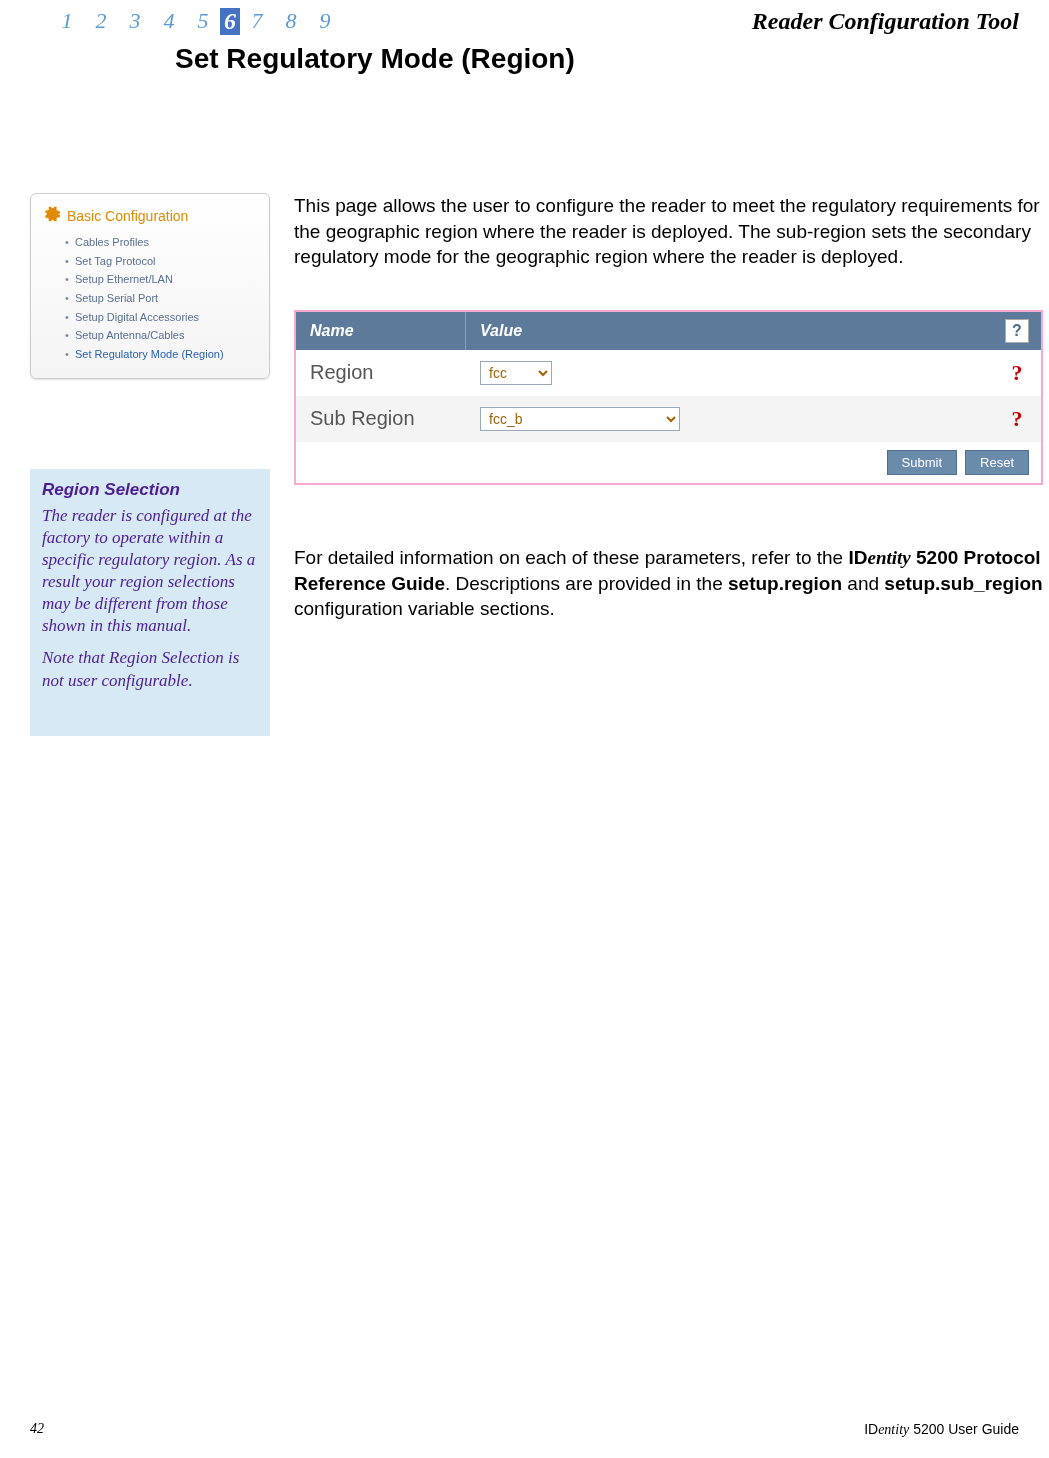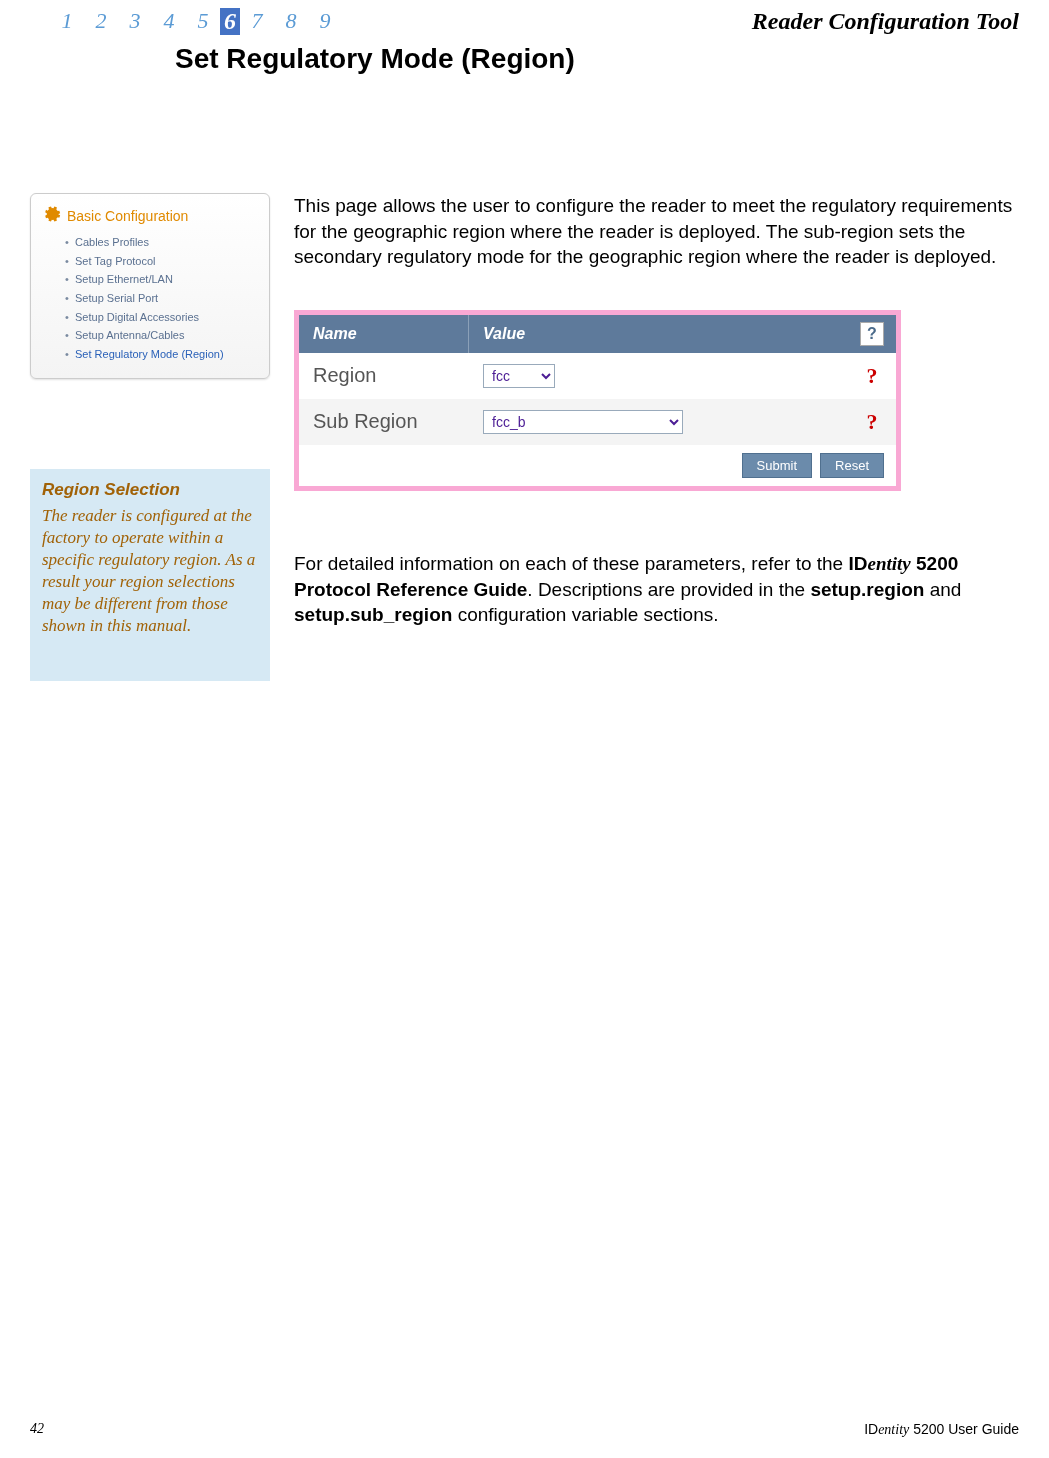--- a/index.html
+++ b/index.html
@@ -108,34 +108,34 @@
       left: 0;
     }
     .nav-items li.active { color: #2a61b8; }
     .sidebar-note {
       background: #d6e9f4;
       padding: 10px 12px 34px 12px;
       font-family: Georgia, 'Times New Roman', serif;
       font-style: italic;
       font-size: 17px;
       line-height: 1.3;
-      color: #a16207;
+      color: #4c1d95;
     }
     .sidebar-note h4 {
       font-family: Arial, sans-serif;
       font-style: italic;
       font-weight: bold;
       font-size: 17px;
       margin-bottom: 4px;
     }
     .sidebar-note p { margin-bottom: 10px; }
     .form-panel {
-      border: 5px solid #f9a8d4;
+      border: 2px solid #f9a8d4;
       margin-bottom: 60px;
-      width: 607px;
+      width: 749px;
     }
     .form-header {
       display: flex;
       background: #5e7a9b;
     }
     .form-header .col {
       color: #fff;
       font-weight: bold;
       font-style: italic;
       font-size: 16px;
@@ -173,21 +173,21 @@
     .form-row .cell-help {
       width: 48px; text-align: center;
       color: #c00; font-weight: bold; font-size: 22px;
       font-family: Georgia, serif;
     }
     select {
       font-size: 14px;
       padding: 2px 4px;
       border: 1px solid #9ab;
       background: #fff;
-      color: #4c1d95;
+      color: #a16207;
     }
     #region-select { width: 72px; }
     #subregion-select { width: 200px; }
     .form-actions {
       display: flex;
       justify-content: flex-end;
       gap: 8px;
       padding: 8px 12px;
       background: #fff;
     }
@@ -260,20 +260,21 @@
           <li>Setup Serial Port</li>
           <li>Setup Digital Accessories</li>
           <li>Setup Antenna/Cables</li>
           <li class="active">Set Regulatory Mode (Region)</li>
         </ul>
     </div>
 
     <div class="sidebar-note">
       <h4>Region Selection</h4>
       <p>The reader is configured at the factory to operate within a specific regulatory region. As a result your region selections may be different from those shown in this manual.</p>
+      <p>Note that Region Selection is not user configurable.</p>
     </div>
   </div>
 
   <div class="right-col">
     <p class="intro-text">This page allows the user to configure the reader to meet the regulatory requirements for the geographic region where the reader is deployed. The sub-region sets the secondary regulatory mode for the geographic region where the reader is deployed.</p>
 
     <div class="form-panel">
       <div class="form-header">
         <div class="col col-name">Name</div>
         <div class="col col-value">Value</div>

